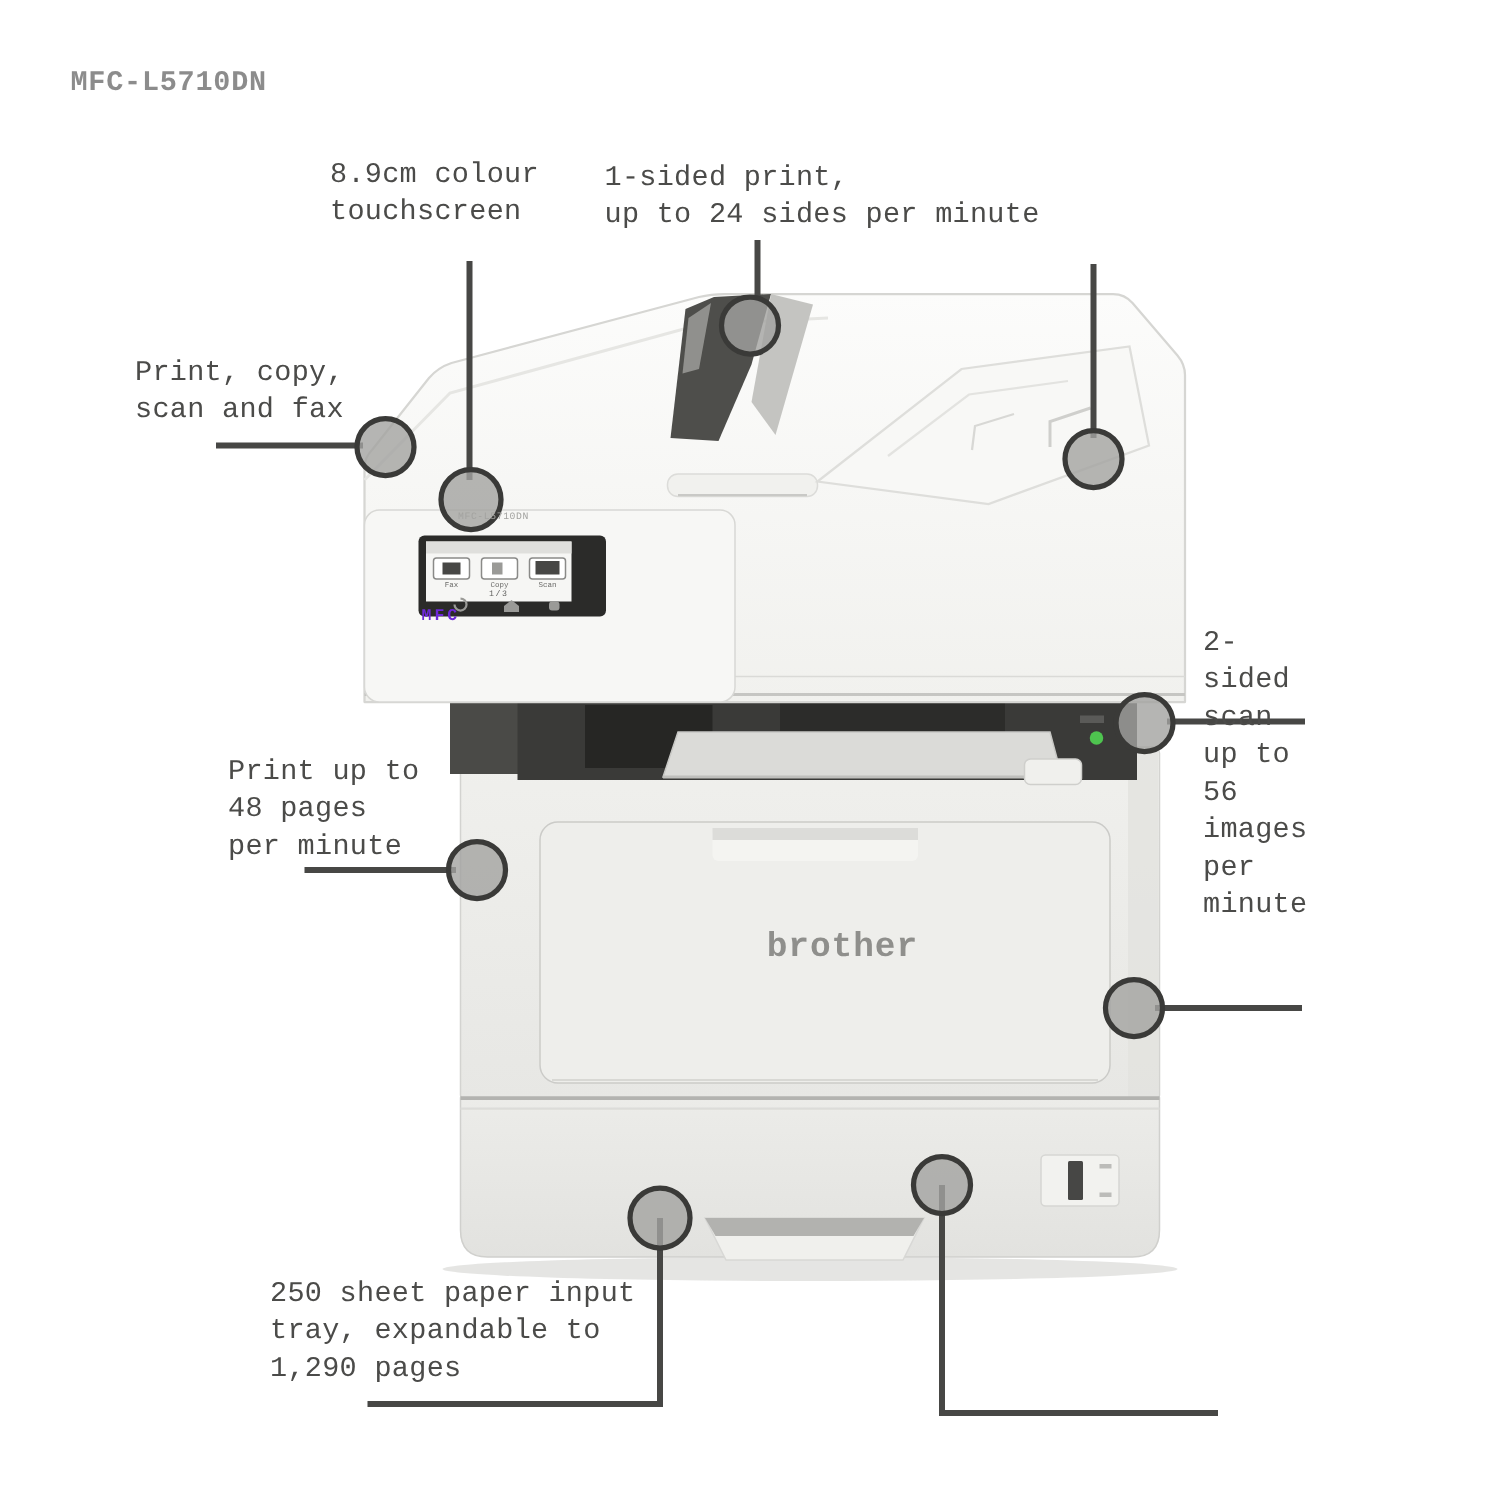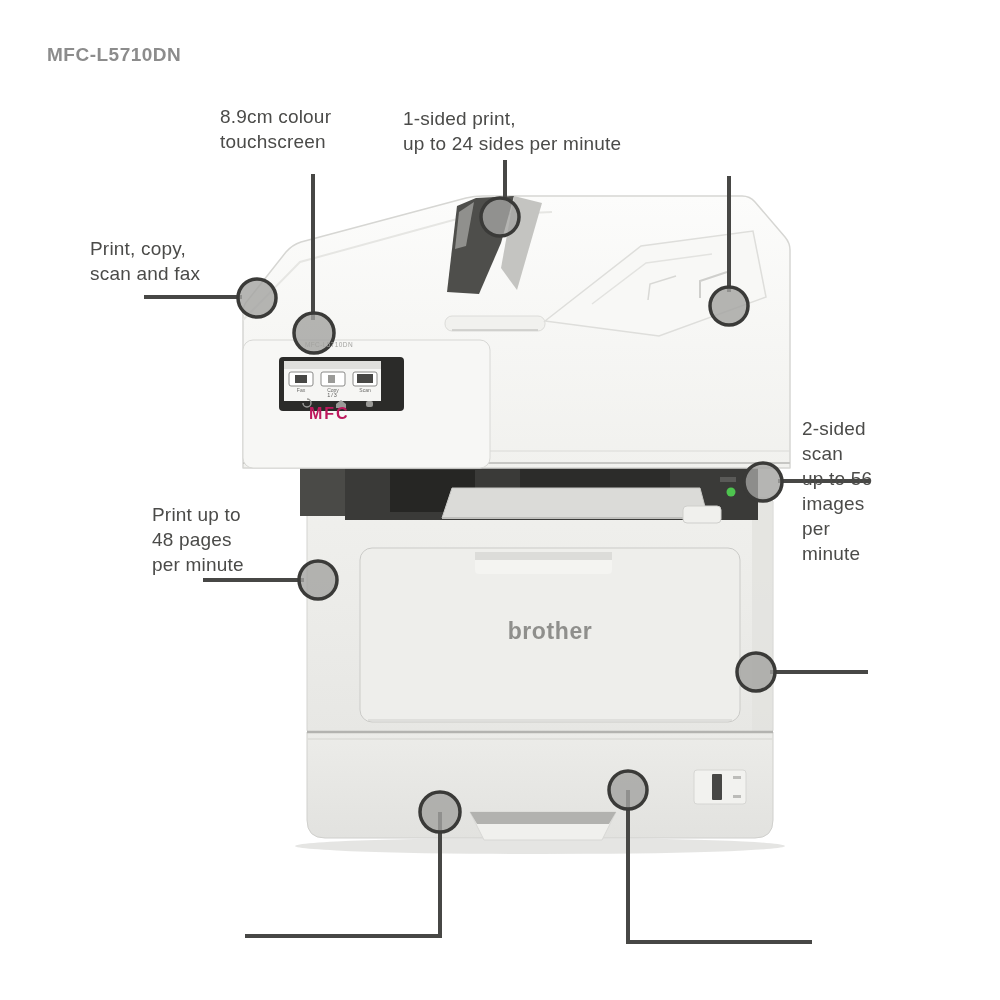--- a/index.html
+++ b/index.html
@@ -1,28 +1,28 @@
 <!DOCTYPE html>
 <html><head>
 <meta charset="utf-8">
 <style>
   html,body{margin:0;padding:0;background:#ffffff}
   .stage{position:relative;width:880px;height:1000px;background:#ffffff;
-         font-family:Liberation Sans, sans-serif;overflow:hidden}
+         font-family:Liberation Mono, monospace;overflow:hidden}
   .art{position:absolute;left:0;top:0;width:1000px;height:1000px}
   .title{position:absolute;left:47px;top:44px;font-size:19px;font-weight:bold;
          color:#8c8c8c;letter-spacing:.5px}
   .callout{position:absolute;font-size:19px;line-height:25px;color:#4b4b49;
            white-space:pre-line;letter-spacing:.2px}
-  .brand{position:absolute;left:488px;top:618px;width:124px;text-align:center;
+  .brand{position:absolute;left:488px;top:618px;width:124px;text-align:right;
          font-size:23px;font-weight:bold;color:#8f8f8c;letter-spacing:.6px}
   .panel-model{position:absolute;left:284px;top:341px;width:90px;text-align:center;
          font-size:6.5px;color:#a3a3a0;letter-spacing:.4px}
-  .panel-brand{position:absolute;left:309px;top:405px;font-size:16px;font-weight:bold;
-         color:#be185d;letter-spacing:2px}
+  .panel-brand{position:absolute;left:281px;top:405px;font-size:11px;font-weight:bold;
+         color:#6d28d9;letter-spacing:2px}
   .tile-label{position:absolute;width:24px;text-align:center;font-size:5px;color:#6b6b69}
   .pager{position:absolute;left:284px;top:392px;width:97px;text-align:center;
          font-size:5.5px;color:#5c5c5a;letter-spacing:1px}
 </style>
 </head>
 <body>
 
 <div class="stage">
 
   <div class="title">MFC-L5710DN</div>
@@ -142,14 +142,17 @@
   <div class="callout" style="left:220px;top:104px">8.9cm colour
 touchscreen</div>
   <div class="callout" style="left:403px;top:106px">1-sided print,
 up to 24 sides per minute</div>
   <div class="callout" style="left:802px;top:416px">2-sided scan
 up to 56 images
 per minute</div>
   <div class="callout" style="left:152px;top:502px">Print up to
 48 pages
 per minute</div>
+  <div class="callout" style="left:180px;top:850px">250 sheet paper input
+tray, expandable to
+1,290 pages</div>
 
 </div>
 
 </body></html>

